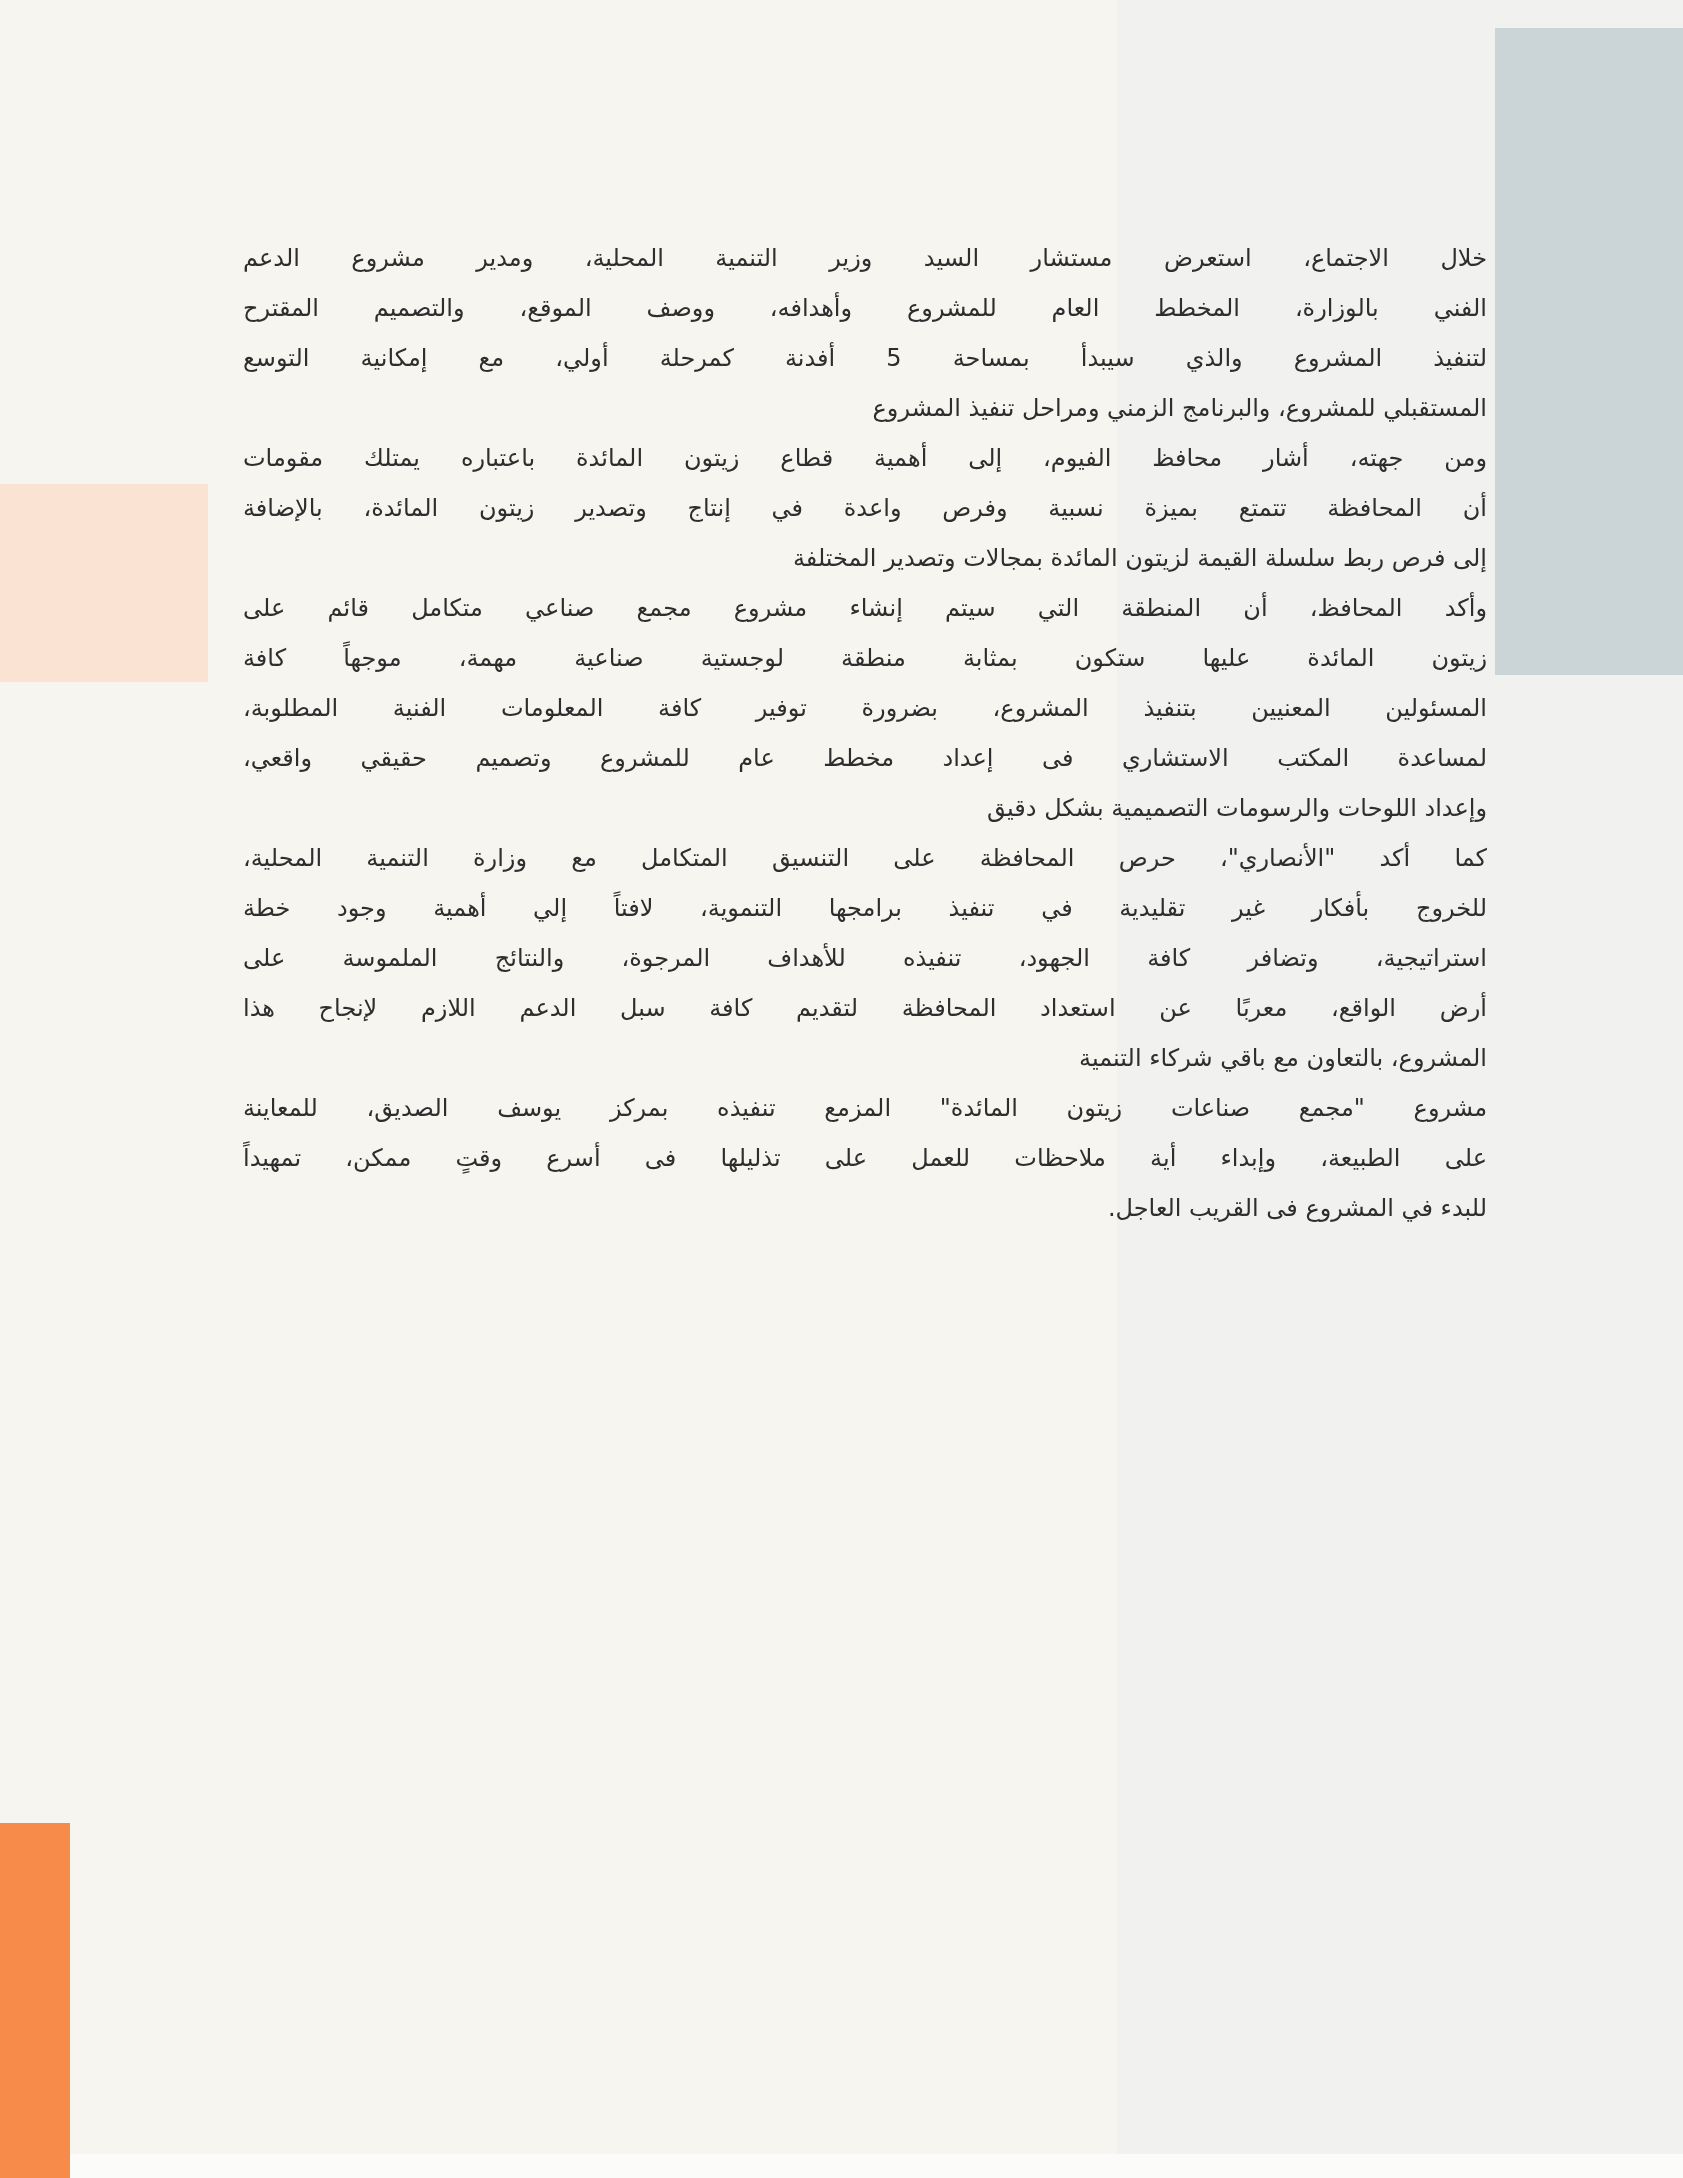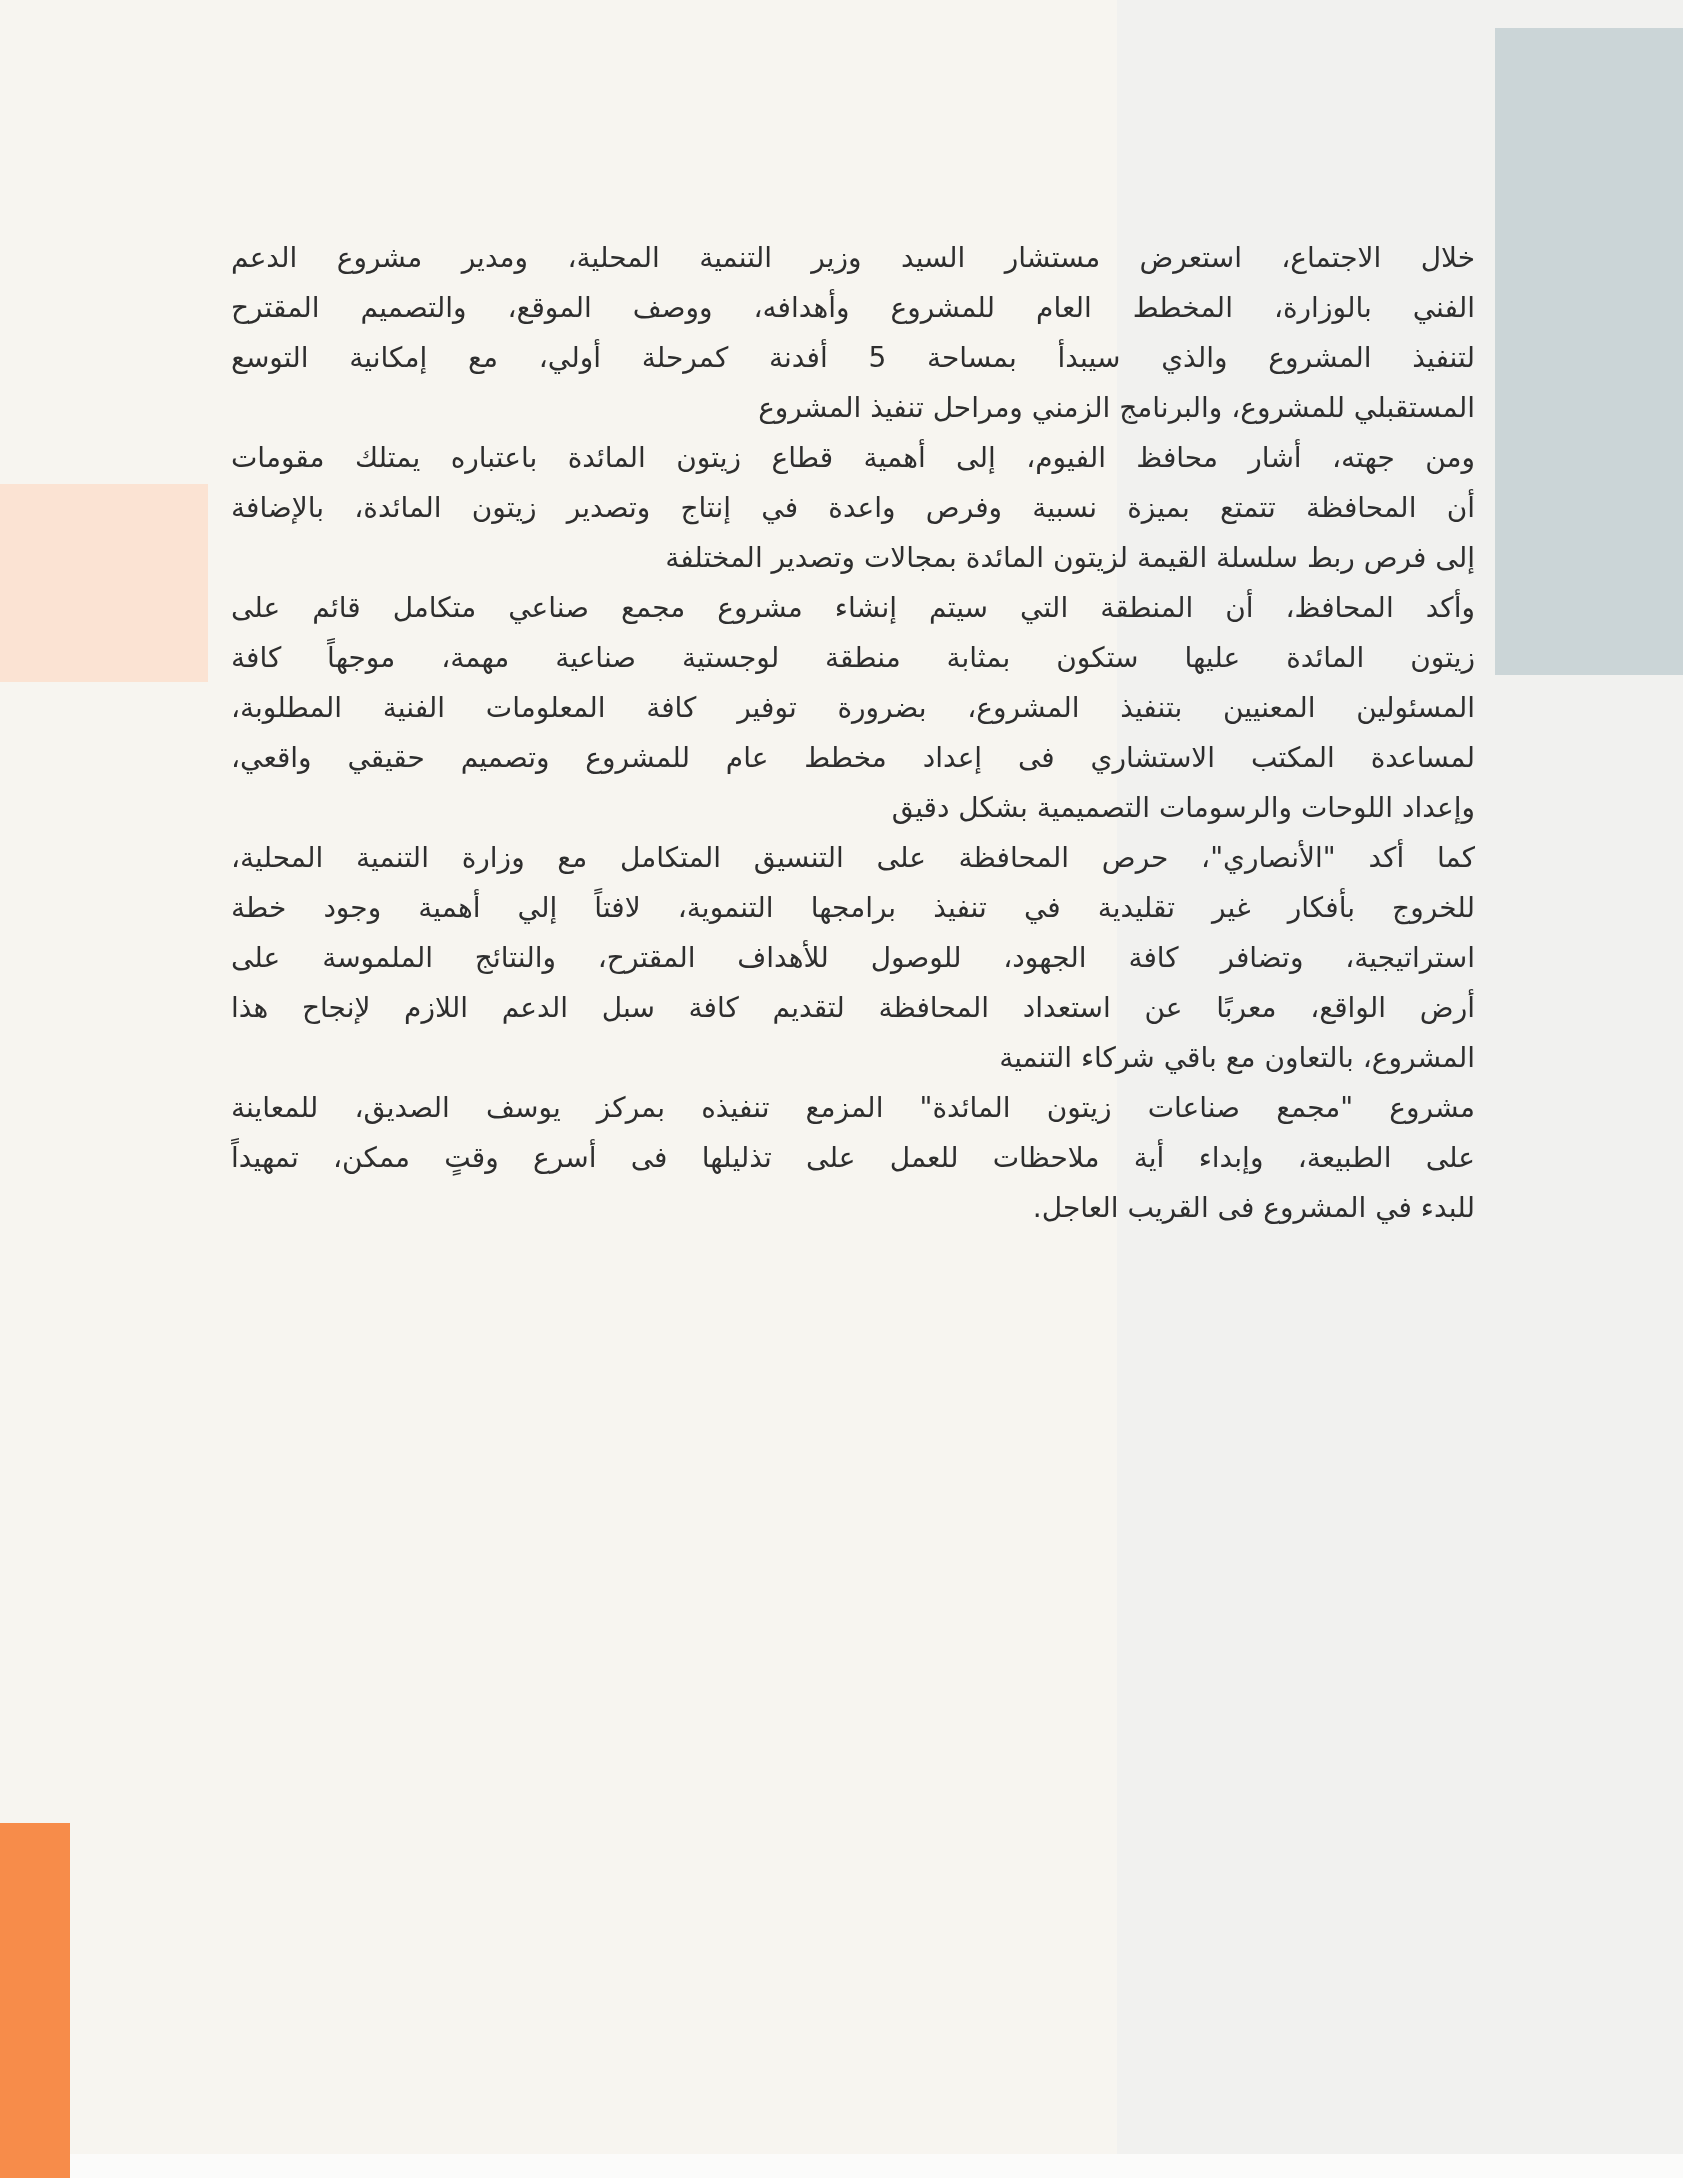--- a/index.html
+++ b/index.html
@@ -44,25 +44,25 @@
   #orange-rect {
     left: 0;
     top: 1823px;
     width: 70px;
     height: 355px;
     z-index: 3;
   }
   #article {
     position: absolute;
     top: 233px;
-    right: 208px;
+    right: 196px;
     width: 1244px;
     direction: rtl;
     z-index: 2;
-    font-size: 28px;
+    font-size: 24px;
     line-height: 50px;
     color: #2E2E2E;
   }
   .line {
     height: 50px;
     overflow: hidden;
     text-align: justify;
     text-align-last: justify;
   }
   .line.para-end {
@@ -90,20 +90,20 @@
     <div class="line">ومن جهته، أشار محافظ الفيوم، إلى أهمية قطاع زيتون المائدة باعتباره يمتلك مقومات</div>
     <div class="line">أن المحافظة تتمتع بميزة نسبية وفرص واعدة في إنتاج وتصدير زيتون المائدة، بالإضافة</div>
     <div class="line para-end">إلى فرص ربط سلسلة القيمة لزيتون المائدة بمجالات وتصدير المختلفة</div>
     <div class="line">وأكد المحافظ، أن المنطقة التي سيتم إنشاء مشروع مجمع صناعي متكامل قائم على</div>
     <div class="line">زيتون المائدة عليها ستكون بمثابة منطقة لوجستية صناعية مهمة، موجهاً كافة</div>
     <div class="line">المسئولين المعنيين بتنفيذ المشروع، بضرورة توفير كافة المعلومات الفنية المطلوبة،</div>
     <div class="line">لمساعدة المكتب الاستشاري فى إعداد مخطط عام للمشروع وتصميم حقيقي واقعي،</div>
     <div class="line para-end">وإعداد اللوحات والرسومات التصميمية بشكل دقيق</div>
     <div class="line">كما أكد "الأنصاري"، حرص المحافظة على التنسيق المتكامل مع وزارة التنمية المحلية،</div>
     <div class="line">للخروج بأفكار غير تقليدية في تنفيذ برامجها التنموية، لافتاً إلي أهمية وجود خطة</div>
-    <div class="line">استراتيجية، وتضافر كافة الجهود، للوصول للأهداف المقترح، والنتائج الملموسة على</div>
+    <div class="line">استراتيجية، وتضافر كافة الجهود، تنفيذه للأهداف المرجوة، والنتائج الملموسة على</div>
     <div class="line">أرض الواقع، معربًا عن استعداد المحافظة لتقديم كافة سبل الدعم اللازم لإنجاح هذا</div>
     <div class="line para-end">المشروع، بالتعاون مع باقي شركاء التنمية</div>
     <div class="line">مشروع "مجمع صناعات زيتون المائدة" المزمع تنفيذه بمركز يوسف الصديق، للمعاينة</div>
     <div class="line">على الطبيعة، وإبداء أية ملاحظات للعمل على تذليلها فى أسرع وقتٍ ممكن، تمهيداً</div>
     <div class="line para-end">للبدء في المشروع فى القريب العاجل.</div>
   </div>
 
 
 </body></html>

